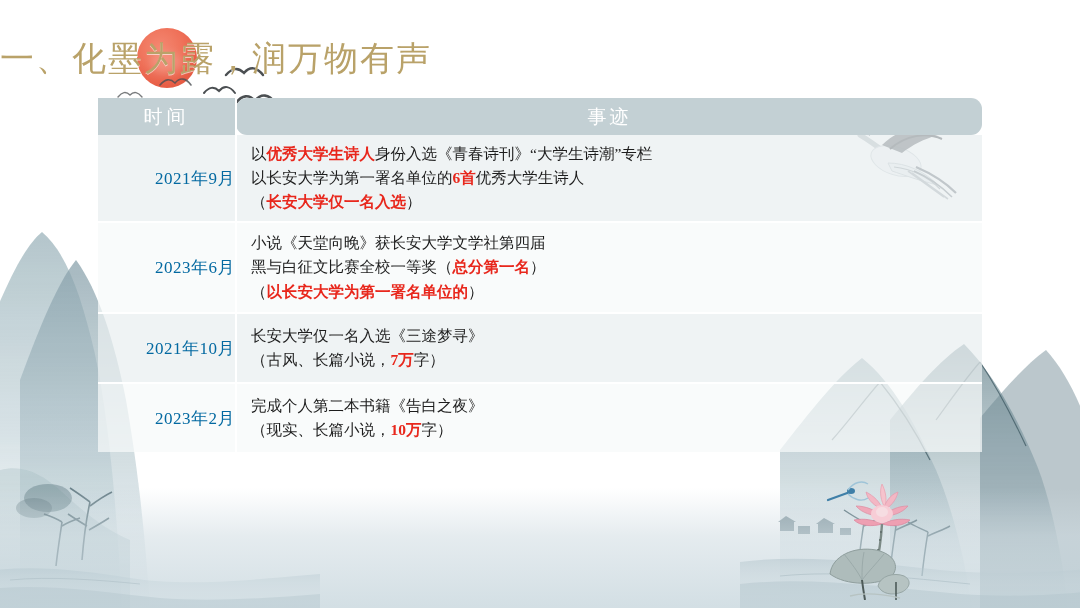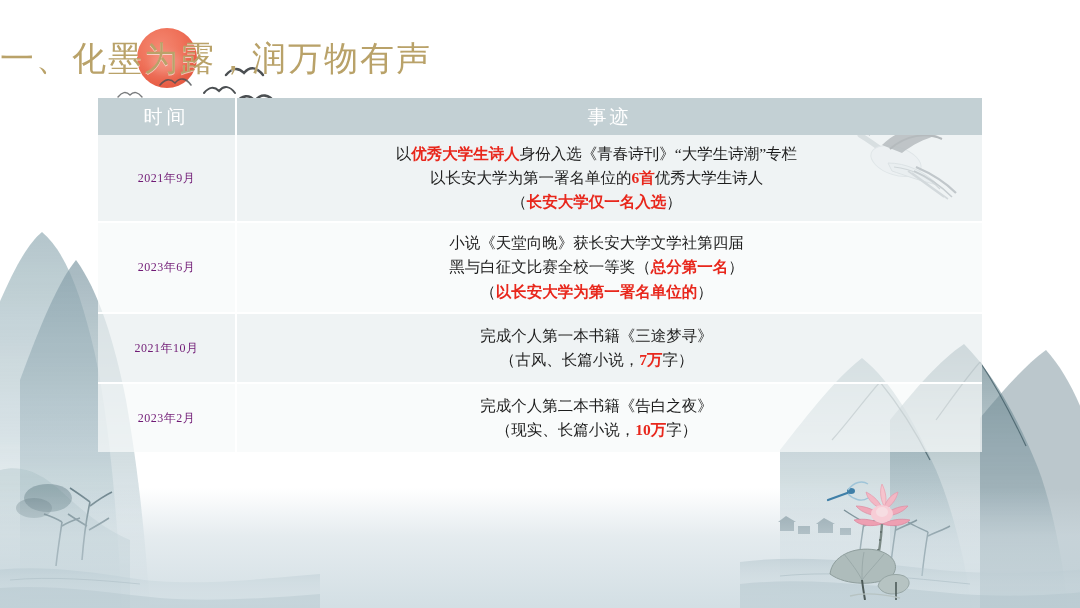--- a/index.html
+++ b/index.html
@@ -55,42 +55,42 @@
   thead th{
     background:#c3d0d4;
     color:#ffffff;
     font-size:19px;
     font-weight:400;
     letter-spacing:4px;
     height:35px;
     border:none;
     border-right:2px solid #ffffff;
   }
-  thead th:last-child{border-right:none;letter-spacing:3px;}
+  thead th:last-child{border-right:none;letter-spacing:3px;border-radius:11px;}
 
   tbody td{
     border-right:2px solid #ffffff;
     border-bottom:2px solid #ffffff;
     vertical-align:middle;
     padding:0;
   }
   tbody td:last-child{border-right:none;}
   tbody tr:last-child td{border-bottom:none;}
 
   tbody tr.odd td{background:rgba(233,238,240,.72);}
   tbody tr.even td{background:rgba(247,249,250,.72);}
 
   td.time{
-    text-align:center;
-    font-size:12px;
-    color:#701a75;
+    text-align:right;
+    font-size:17px;
+    color:#0369a1;
     letter-spacing:.5px;
   }
   td.deed{
-    text-align:center;
+    text-align:left;
     font-size:15.5px;
     color:#1d1d1d;
     line-height:1.55;
     padding:6px 40px 6px 14px;
   }
   .ln{display:block;white-space:nowrap;}
   .red{color:#e8271c;font-weight:bold;}
   .bk{color:#1d1d1d;}
 
   
@@ -319,21 +319,21 @@
           <td class="time">2023年6月</td>
           <td class="deed">
             <span class="ln"><span class="bk">小说《天堂向晚》获长安大学文学社第四届</span></span>
             <span class="ln"><span class="bk">黑与白征文比赛全校一等奖（</span><span class="red">总分第一名</span><span class="bk">）</span></span>
             <span class="ln"><span class="bk">（</span><span class="red">以长安大学为第一署名单位的</span><span class="bk">）</span></span>
           </td>
         </tr>
         <tr class="odd r4">
           <td class="time">2021年10月</td>
           <td class="deed">
-            <span class="ln"><span class="bk">完成个人第一本书籍《三途梦寻》</span></span>
+            <span class="ln"><span class="bk">长安大学仅一名入选《三途梦寻》</span></span>
             <span class="ln"><span class="bk">（古风、长篇小说，</span><span class="red">7万</span><span class="bk">字）</span></span>
           </td>
         </tr>
         <tr class="even r5">
           <td class="time">2023年2月</td>
           <td class="deed">
             <span class="ln"><span class="bk">完成个人第二本书籍《告白之夜》</span></span>
             <span class="ln"><span class="bk">（现实、长篇小说，</span><span class="red">10万</span><span class="bk">字）</span></span>
           </td>
         </tr>

